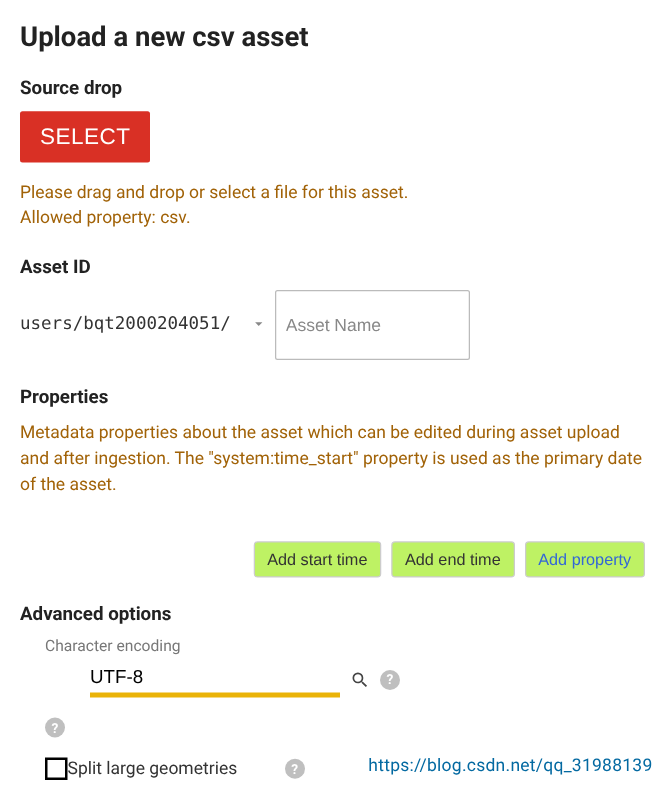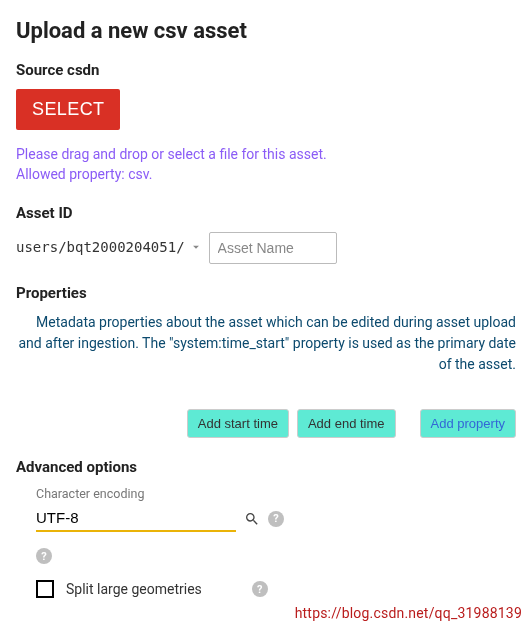--- a/index.html
+++ b/index.html
@@ -18,104 +18,106 @@
 .select-btn {
   background: #d93025;
   color: #fff;
   border: none;
   padding: 10px 16px;
   font-size: 18px;
   letter-spacing: 0.4px;
   cursor: pointer;
   border-radius: 2px;
 }
-.hint { font-size: 14px; color: #8b5cf6; line-height: 20px; margin-top: 14px; }
+.hint { font-size: 14px; color: #a16207; line-height: 20px; margin-top: 14px; }
 .asset-row { display: flex; align-items: center; gap: 6px; }
 .path {
   font-family: Menlo, Consolas, monospace;
   font-size: 14px;
   color: #333;
   display: flex;
   align-items: center;
   padding-bottom: 2px;
+  gap: 11px;
 }
 .chevron {
   display: inline-block;
   width: 14px; height: 14px; margin-left: 4px;
 }
 .asset-input {
   border: 1px solid #bbb;
   font-size: 14px;
-  padding: 7px 8px;
-  width: 128px;
+  padding: 19px 8px;
+  width: 156px;
   border-radius: 2px;
   color: #555;
 }
 .asset-input::placeholder { color: #888; }
-.desc { font-size: 14px; color: #0c4a6e; line-height: 21px; margin-top: 6px; text-align: right; }
+.desc { font-size: 14px; color: #a16207; line-height: 21px; margin-top: 6px; }
 .btn-row { display: flex; justify-content: flex-end; gap: 8px; margin-top: 34px; }
 .pill {
   border: 1px solid #ccc;
-  background: #5eead4;
+  background: #bef264;
   font-size: 13px;
   padding: 6px 10px;
   border-radius: 3px;
   cursor: pointer;
   color: #333;
 }
-.pill.link { color: #3367d6; margin-left: 16px; }
+.pill.link { color: #3367d6; }
 .advanced { margin-top: 18px; }
 .field { margin-left: 20px; margin-bottom: 16px; }
 .field-label { font-size: 12.5px; color: #777; margin-bottom: 4px; }
 .field-row { display: flex; align-items: center; gap: 8px; }
 .underline-input {
   border: none;
-  border-bottom: 2px solid #eab308;
+  border-bottom: 4px solid #eab308;
   font-size: 15px;
   padding: 4px 0;
   width: 200px;
   outline: none;
+  margin-left: 36px;
 }
 .icon-circle {
   width: 16px; height: 16px;
   border-radius: 50%;
   background: #bfbfbf;
   color: #fff;
   font-size: 11px;
   font-weight: bold;
   display: flex;
   align-items: center;
   justify-content: center;
 }
 .search-ic { width: 16px; height: 16px; }
-.checkbox-row { display: flex; align-items: center; gap: 12px; margin-left: 20px; margin-bottom: 16px; }
+.checkbox-row { display: flex; align-items: center; margin-left: 20px; margin-bottom: 16px; }
 .cbox {
   width: 18px; height: 18px;
   border: 2px solid #000;
   background: #fff;
   cursor: pointer;
 }
 .cbox-label { font-size: 14px; color: #333; }
 .watermark {
   position: absolute;
   right: 10px;
   bottom: 10px;
   font-size: 14px;
-  color: #b91c1c;
+  color: #0369a1;
   letter-spacing: 0.2px;
   margin-top: 36px;
 }
 </style>
 </head>
 <body>
 
 <h2>Upload a new csv asset</h2>
 
 <div class="section">
-  <h3>Source csdn</h3>
+  <h3>Source drop</h3>
   <button class="select-btn">SELECT</button>
   <div class="hint">
     <div>Please drag and drop or select a file for this asset.</div>
     <div>Allowed property: csv.</div>
   </div>
 </div>
 
 <div class="section">
   <h3>Asset ID</h3>
   <div class="asset-row">

